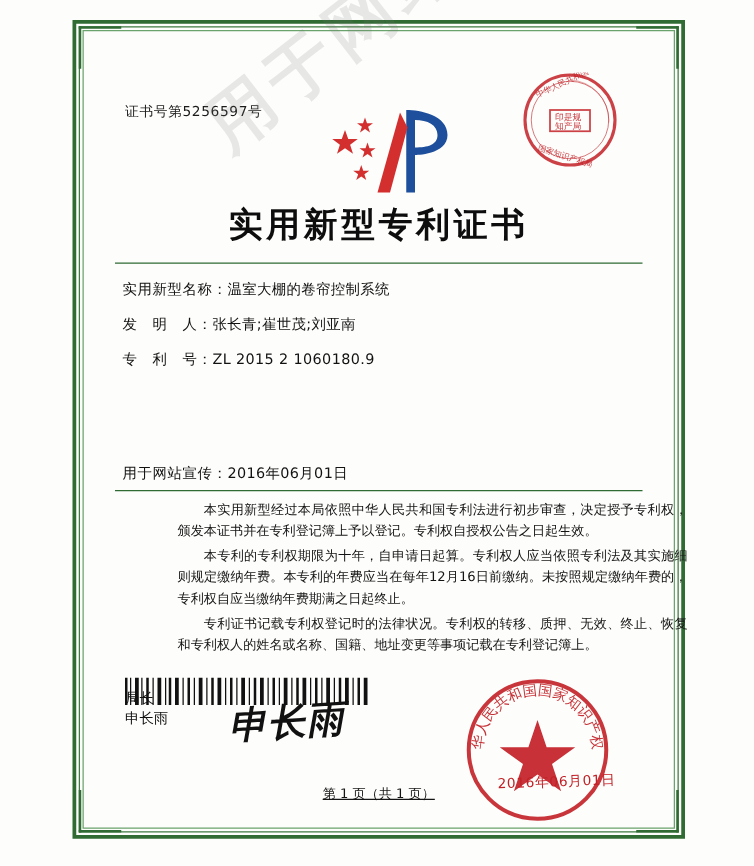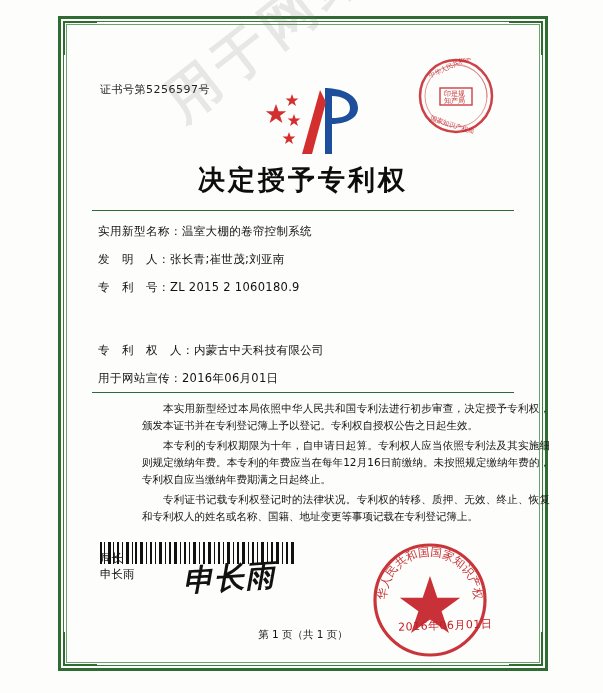--- a/index.html
+++ b/index.html
@@ -189,20 +189,21 @@
   }
 
   .page-foot {
     position: absolute;
     left: 0;
     top: 588px;
     width: 446px;
     text-align: center;
     font-size: 10.5px;
     color: #151515;
+    text-decoration: underline;
   }
 
   
   .seal-top {
     position: absolute;
     left: 418px;
     top: 58px;
     width: 76px;
     height: 76px;
   }
@@ -260,34 +261,31 @@
       <svg width="110" height="76" viewBox="0 0 110 76">
         <path d="M63 4 L63 70 L70 70 L70 40 C70 40 96 40 96 24 C96 8 74 4 63 4 Z M70 12 C80 12 88 16 88 24 C88 32 80 34 70 34 Z" fill="#1d4f9c"></path>
         <path d="M58 6 L40 70 L50 70 L64 18 Z" fill="#d42f2f"></path>
         <polygon points="14,20 16.6,27.2 24.2,27.2 18.1,31.7 20.4,39 14,34.6 7.6,39 9.9,31.7 3.8,27.2 11.4,27.2" fill="#d42f2f"></polygon>
         <polygon points="30,10 31.6,14.6 36.4,14.6 32.5,17.4 34,22 30,19.2 26,22 27.5,17.4 23.6,14.6 28.4,14.6" fill="#d42f2f"></polygon>
         <polygon points="32,30 33.6,34.6 38.4,34.6 34.5,37.4 36,42 32,39.2 28,42 29.5,37.4 25.6,34.6 30.4,34.6" fill="#d42f2f"></polygon>
         <polygon points="27,48 28.6,52.6 33.4,52.6 29.5,55.4 31,60 27,57.2 23,60 24.5,55.4 20.6,52.6 25.4,52.6" fill="#d42f2f"></polygon>
       </svg>
     </div>
 
-    <div class="title">决定授予专利权</div>
+    <div class="title">实用新型专利证书</div>
     <div class="rule"></div>
 
     <div class="field f1">
       <span class="lbl">实用新型名称：</span><span class="val">温室大棚的卷帘控制系统</span>
     </div>
     <div class="field f2">
       <span class="lbl">发　明　人：</span><span class="val">张长青;崔世茂;刘亚南</span>
     </div>
     <div class="field f3">
       <span class="lbl">专　利　号：</span><span class="val">ZL 2015 2 1060180.9</span>
-    </div>
-    <div class="field f5">
-      <span class="lbl">专　利　权　人：</span><span class="val">内蒙古中天科技有限公司</span>
     </div>
     <div class="field f6">
       <span class="lbl">用于网站宣传：</span><span class="val">2016年06月01日</span>
     </div>
 
     <div class="sep"></div>
 
     <div class="para p1">本实用新型经过本局依照中华人民共和国专利法进行初步审查，决定授予专利权，颁发本证书并在专利登记簿上予以登记。专利权自授权公告之日起生效。</div>
     <div class="para p2">本专利的专利权期限为十年，自申请日起算。专利权人应当依照专利法及其实施细则规定缴纳年费。本专利的年费应当在每年12月16日前缴纳。未按照规定缴纳年费的，专利权自应当缴纳年费期满之日起终止。</div>
     <div class="para p3">专利证书记载专利权登记时的法律状况。专利权的转移、质押、无效、终止、恢复和专利权人的姓名或名称、国籍、地址变更等事项记载在专利登记簿上。</div>

